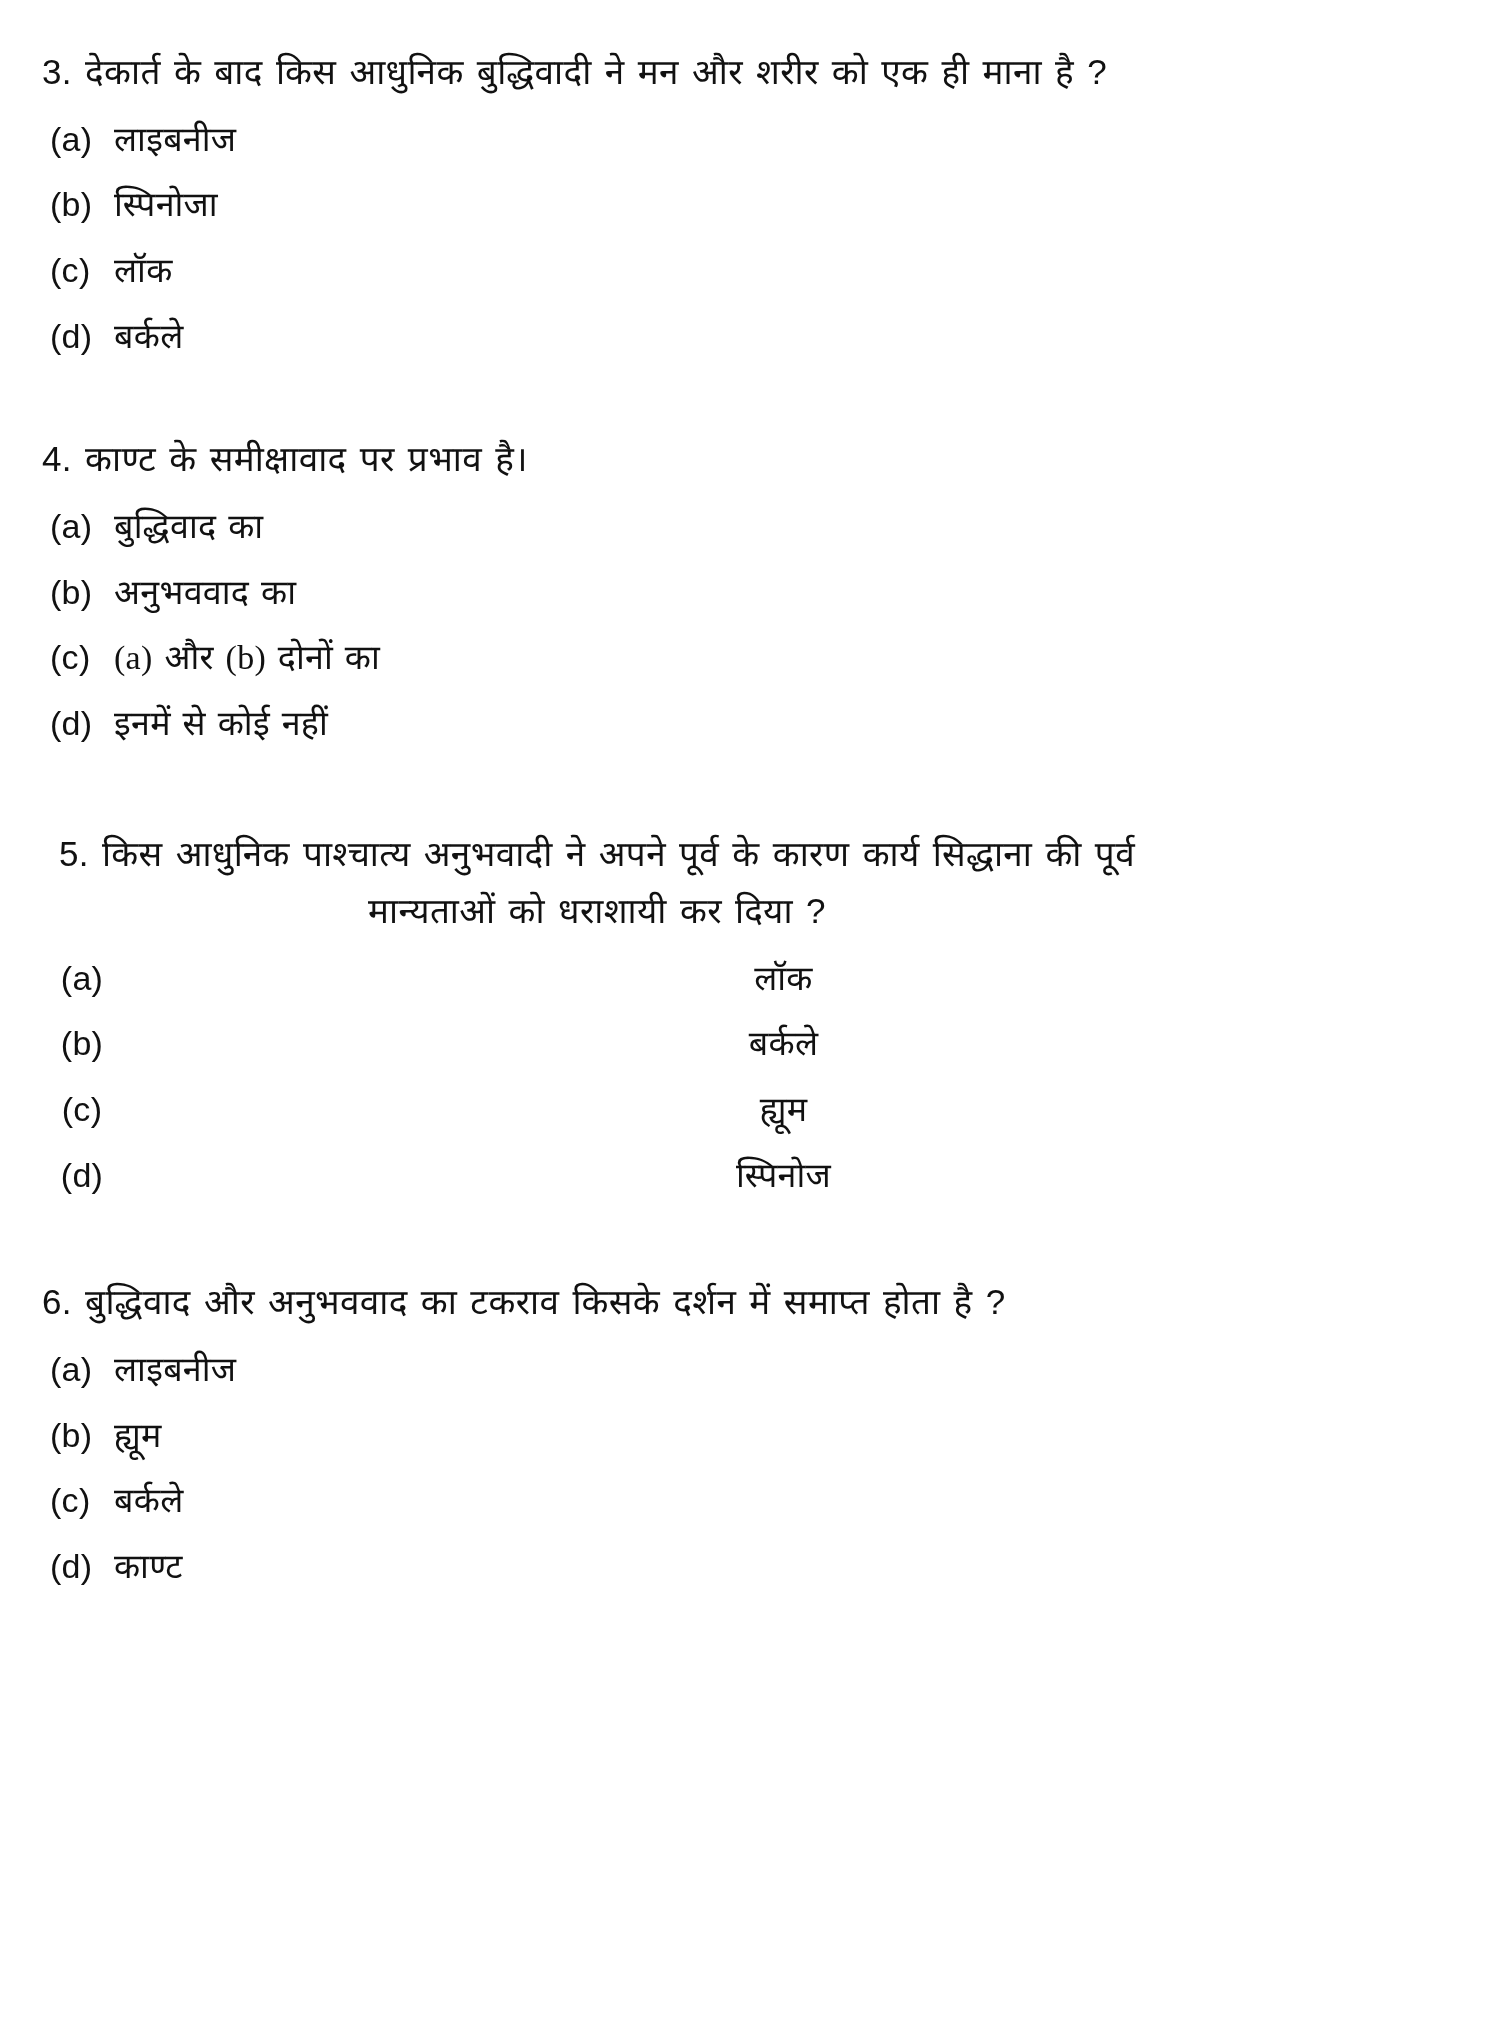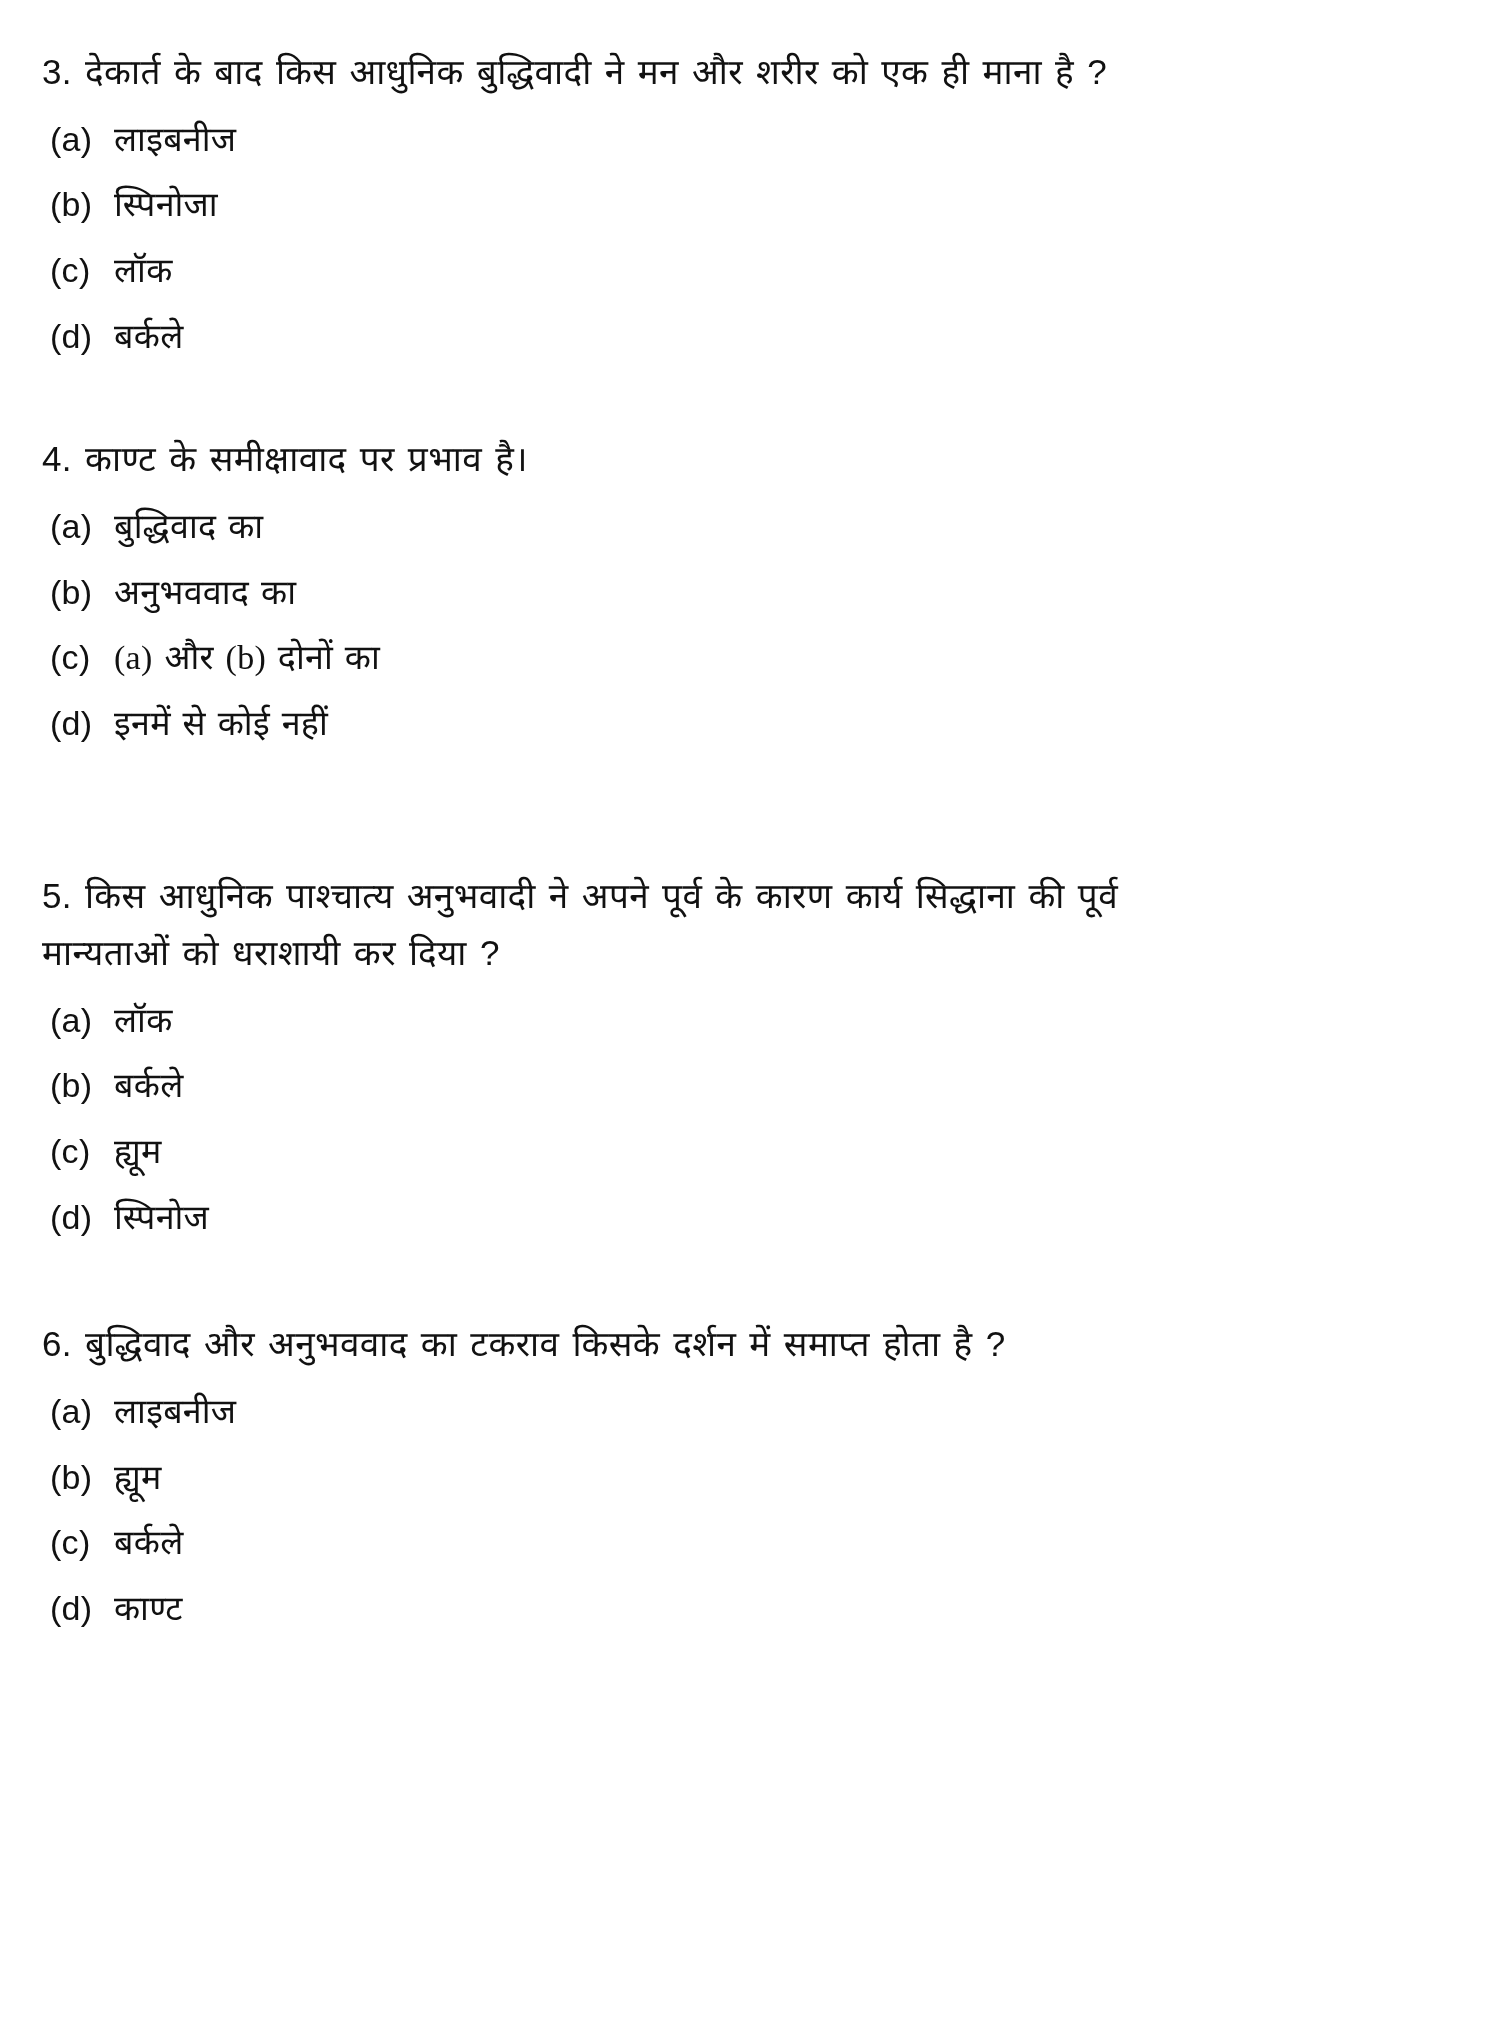--- a/index.html
+++ b/index.html
@@ -62,22 +62,22 @@
     font-size: 34px;
     color: #111111;
   }
   .opt-label {
     flex: 1 1 auto;
     word-spacing: 3px;
     font-family: Liberation Serif, serif;
   }
   
   #q3 { margin-bottom: 70px; }
-  #q4 { margin-bottom: 120px; }
-  #q5 { margin-bottom: 74px; }
+  #q4 { margin-bottom: 78px; }
+  #q5 { margin-bottom: 74px; text-align: center; }
   #q5 .q-text { max-width: 1110px; }
 </style>
 </head>
 <body>
 
 <div class="page">
 
   <section class="question-block" id="q3">
     <p class="q-text">3. देकार्त के बाद किस आधुनिक बुद्धिवादी ने मन और शरीर को एक ही माना है ?</p>
     <ul class="options">

